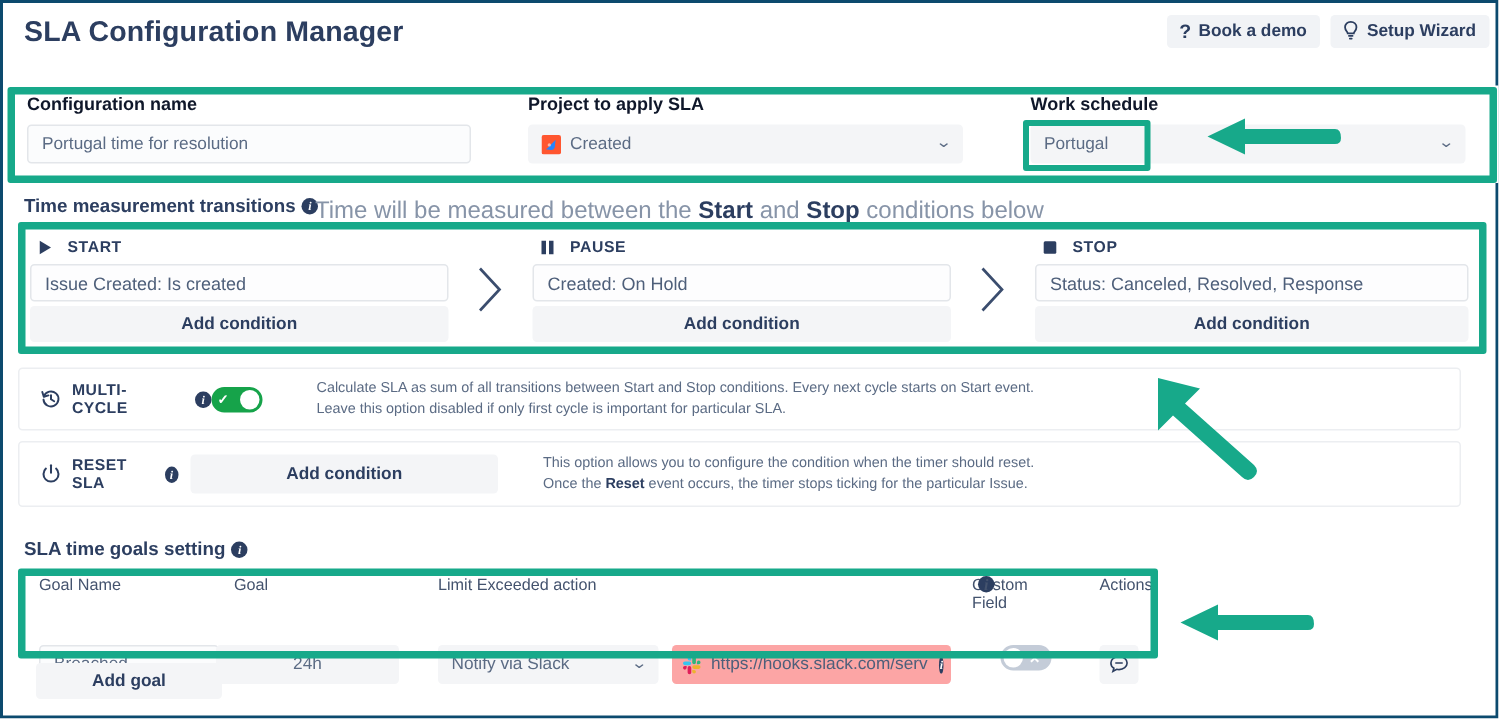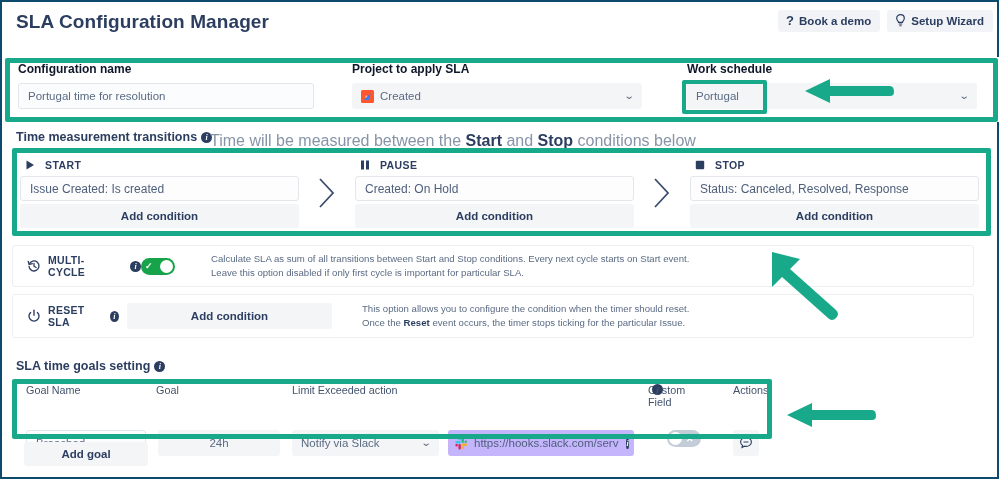--- a/index.html
+++ b/index.html
@@ -141,21 +141,21 @@
   }
 
   
   .goals-head { position:absolute; left:14px; top:357px; }
   .goals { position:absolute; left:10px; top:379px; width:760px; height:57px; background:#fff; }
   .g-hdr-row { position:absolute; top:3px; left:0; width:100%; height:16px; }
   .g-hdr-row span { position:absolute; font-size:10.8px; color:#44536e; }
   .g-row { position:absolute; top:25px; left:0; width:100%; height:26px;margin-top:24px; }
   .g-cell { position:absolute; top:0; }
   .slack-url {
-    background:#c4b5fd; border-radius:3px; height:26px; display:flex;
+    background:#fca5a5; border-radius:3px; height:26px; display:flex;
     align-items:center; gap:6px; padding:0 7px; font-size:11.5px; color:#4e5f7a;
     white-space:nowrap; overflow:hidden;
   }
   .act-btn {
     width:26px; height:26px; background:#f4f5f7; border-radius:3px;
     display:flex; align-items:center; justify-content:center; cursor:pointer;
   }
   .add-goal {
     position:absolute; left:22px; top:440px; width:124px; height:24px;
     background:#f4f5f7; border-radius:3px;
@@ -343,21 +343,21 @@
           <span>Custom Field</span>
           <span class="info">i</span>
         </span>
       <span style="left:721px;">Actions</span>
     </div>
 
     <div class="g-row">
       <div class="g-cell" style="left:14px; width:120px;">
         <div class="inp wb">Breached</div>
       </div>
-      <div class="g-cell" style="left:146px; width:122px;">
+      <div class="g-cell" style="left:132px; width:122px;">
         <div class="inp" style="justify-content:center;">24h</div>
       </div>
       <div class="g-cell" style="left:280px; width:147px;">
         <div class="inp">
           <span>Notify via Slack</span>
           <span class="caret">⌄</span>
         </div>
       </div>
       <div class="g-cell" style="left:436px; width:186px;">
         <div class="slack-url">

